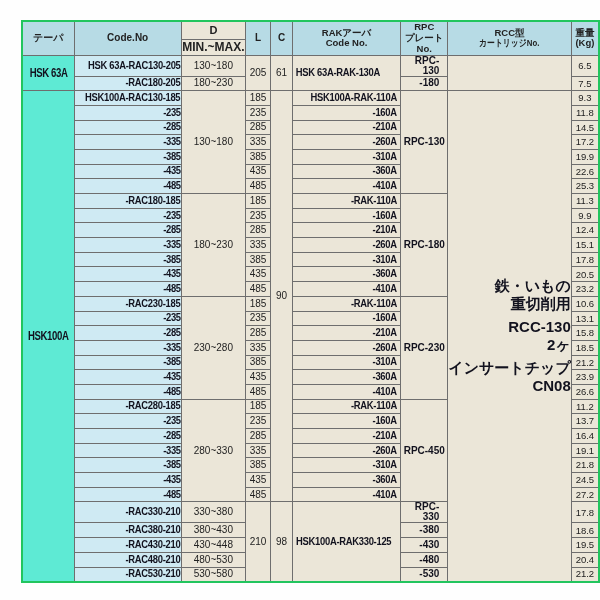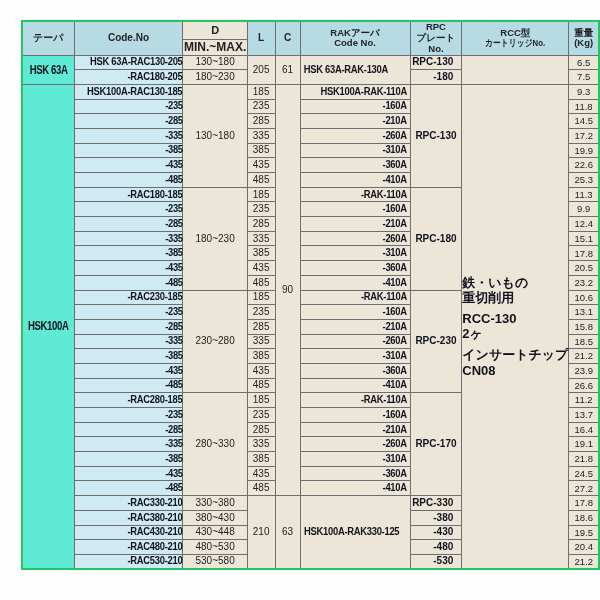--- a/index.html
+++ b/index.html
@@ -31,21 +31,21 @@
   .cjk-squeeze{transform:scaleX(0.82);transform-origin:center;white-space:nowrap;}
   tbody tr{height:14.7px;}
   td{font-size:10px;background:#ebe6d8;}
   .c-taper{background:#5eead4;text-align:center;font-weight:bold;color:#12121e;}
   .c-code {background:#cfeaf3;text-align:right;font-weight:bold;padding-right:0;color:#12121e;}
   .c-d,.c-lv,.c-cv{background:#ebe6d8;text-align:center;color:#222;}
   .c-rak {text-align:right;font-weight:bold;padding-right:3px;color:#12121e;}
   .c-rakm{font-weight:bold;color:#12121e;}
   .c-rpc {text-align:right;font-weight:bold;padding-right:8px;color:#12121e;}
   .c-rpcm{text-align:center;font-weight:bold;color:#12121e;}
-  .c-rccn{text-align:left;font-weight:bold;font-size:13px;color:#12121e;}
+  .c-rccn{text-align:right;font-weight:bold;font-size:15px;color:#12121e;}
   .c-wt{text-align:center;font-size:9.5px;color:#222;margin-top:32px;}
   .rcc-group{margin:5px 0;line-height:1.2;white-space:nowrap;}
   .sqz{display:inline-block;white-space:nowrap;}
   .sqz-taper{transform:scaleX(0.80);transform-origin:center;font-size:12px;letter-spacing:-0.5px;}
   .sqz-r{transform:scaleX(0.94);transform-origin:right center;letter-spacing:-0.3px;}
   .sqz-c{transform:scaleX(0.94);transform-origin:center;letter-spacing:-0.3px;}
 </style>
 </head>
 <body>
 
@@ -255,21 +255,21 @@
             <td class="c-code"><span class="sqz sqz-r">-485</span></td>
             <td class="c-lv">485</td>
             <td class="c-rak"><span class="sqz sqz-r">-410A</span></td>
             <td class="c-wt">26.6</td>
           </tr>
           <tr>
             <td class="c-code"><span class="sqz sqz-r">-RAC280-185</span></td>
             <td class="c-d" rowspan="7">280~330</td>
             <td class="c-lv">185</td>
             <td class="c-rak"><span class="sqz sqz-r">-RAK-110A</span></td>
-            <td class="c-rpcm" rowspan="7">RPC-170</td>
+            <td class="c-rpcm" rowspan="7">RPC-450</td>
             <td class="c-wt">11.2</td>
           </tr>
           <tr>
             <td class="c-code"><span class="sqz sqz-r">-235</span></td>
             <td class="c-lv">235</td>
             <td class="c-rak"><span class="sqz sqz-r">-160A</span></td>
             <td class="c-wt">13.7</td>
           </tr>
           <tr>
             <td class="c-code"><span class="sqz sqz-r">-285</span></td>
@@ -298,21 +298,21 @@
           <tr>
             <td class="c-code"><span class="sqz sqz-r">-485</span></td>
             <td class="c-lv">485</td>
             <td class="c-rak"><span class="sqz sqz-r">-410A</span></td>
             <td class="c-wt">27.2</td>
           </tr>
           <tr>
             <td class="c-code"><span class="sqz sqz-r">-RAC330-210</span></td>
             <td class="c-d">330~380</td>
             <td class="c-lv" rowspan="5">210</td>
-            <td class="c-cv" rowspan="5">63</td>
+            <td class="c-cv" rowspan="5">98</td>
             <td class="c-rakm" rowspan="5"><span class="sqz sqz-c">HSK100A-RAK330-125</span></td>
             <td class="c-rpc">RPC-330</td>
             <td class="c-wt">17.8</td>
           </tr>
           <tr>
             <td class="c-code"><span class="sqz sqz-r">-RAC380-210</span></td>
             <td class="c-d">380~430</td>
             <td class="c-rpc">-380</td>
             <td class="c-wt">18.6</td>
           </tr>

